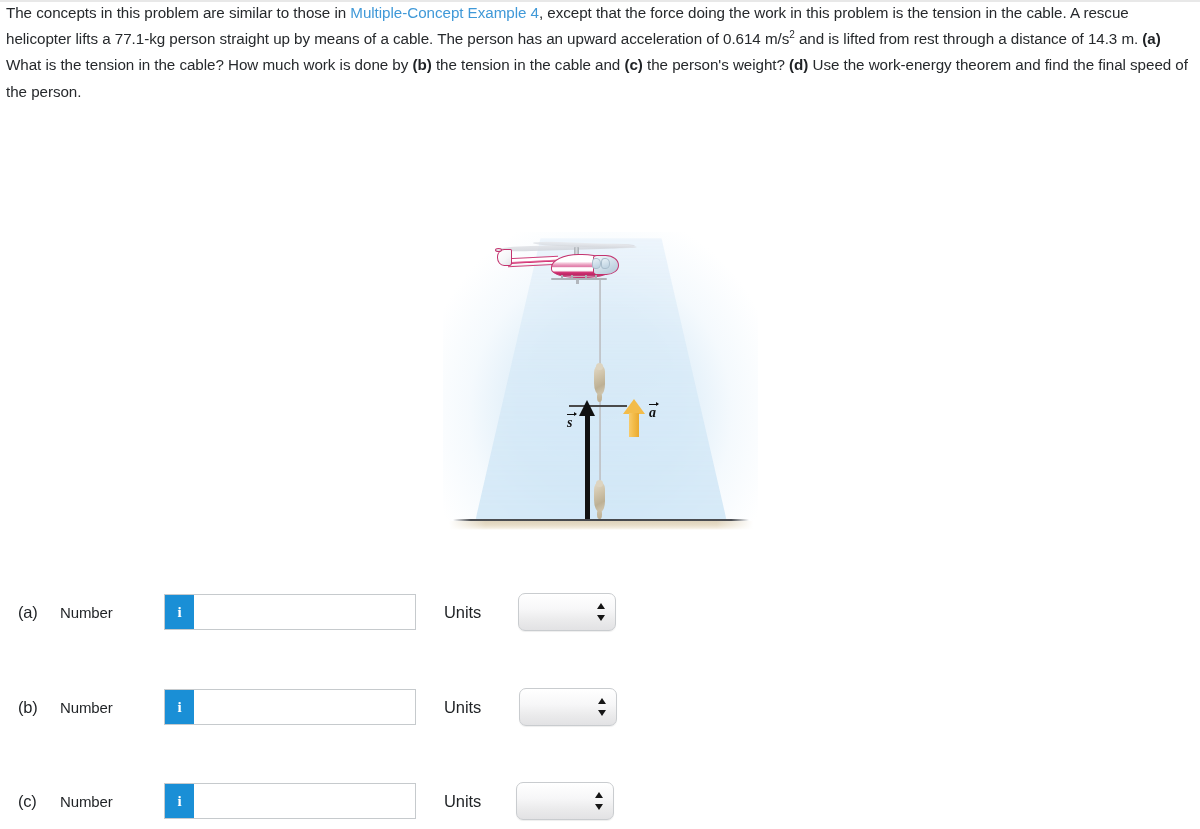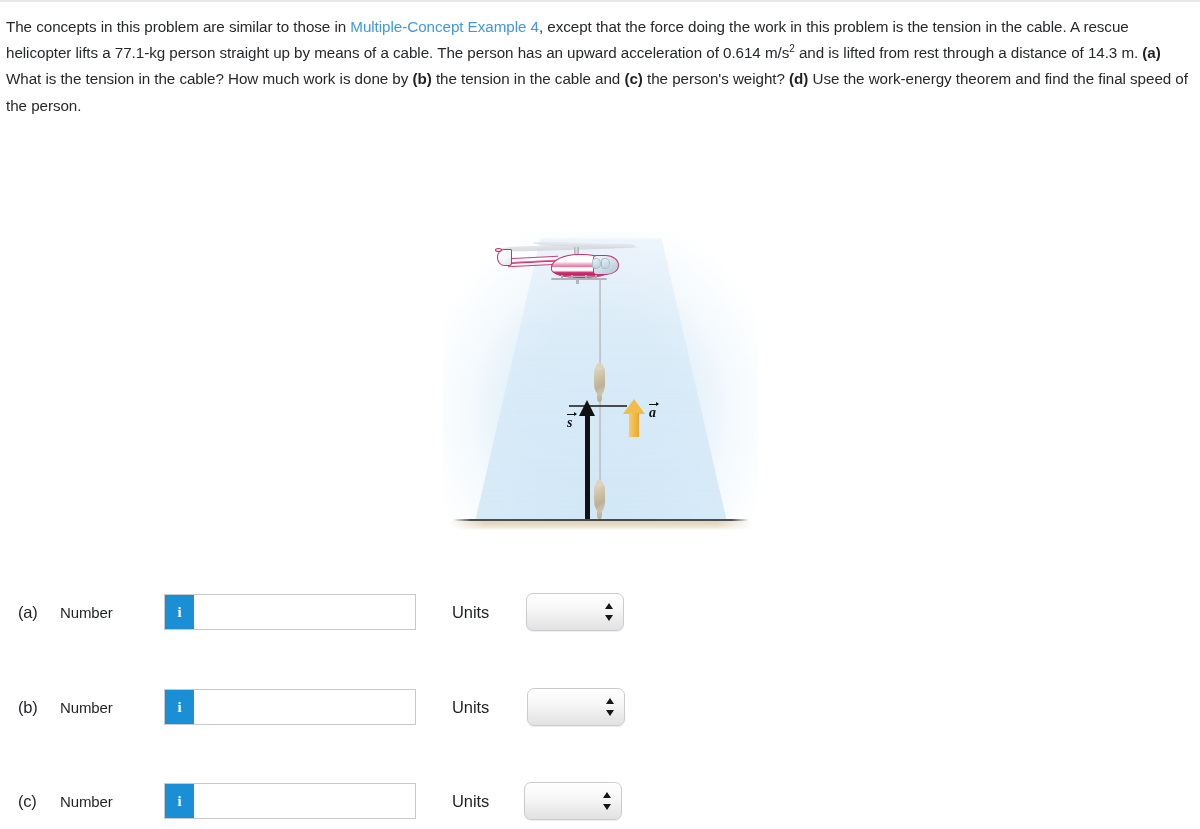--- a/index.html
+++ b/index.html
@@ -21,21 +21,21 @@
     position: absolute;
     top: 0; left: 0;
     width: 1200px;
     height: 2px;
     background: #e8e8e8;
   }
 
   
   .problem {
     position: absolute;
-    top: 14px;
+    top: 0;
     left: 6px;
     width: 1184px;
     font-size: 15.2px;
     line-height: 26.2px;
     letter-spacing: -0.05px;
     color: #26292c;
     text-align: left;
   }
   .problem .lnk {
     color: #4099d8;
@@ -397,21 +397,21 @@
     border: none;
     outline: none;
     background: #ffffff;
     font-family: "Liberation Sans", sans-serif;
     font-size: 15px;
     color: #222;
     padding: 0 6px;
     min-width: 0;
   }
   .units-label {
-    margin-left: 36px;
+    margin-left: 28px;
     width: 72px;
     font-size: 16.5px;
     color: #1f2225;
     letter-spacing: -0.1px;
   }
   .units-select {
     position: relative;
     width: 98px;
     height: 38px;
     border: 1px solid #c9cccf;

